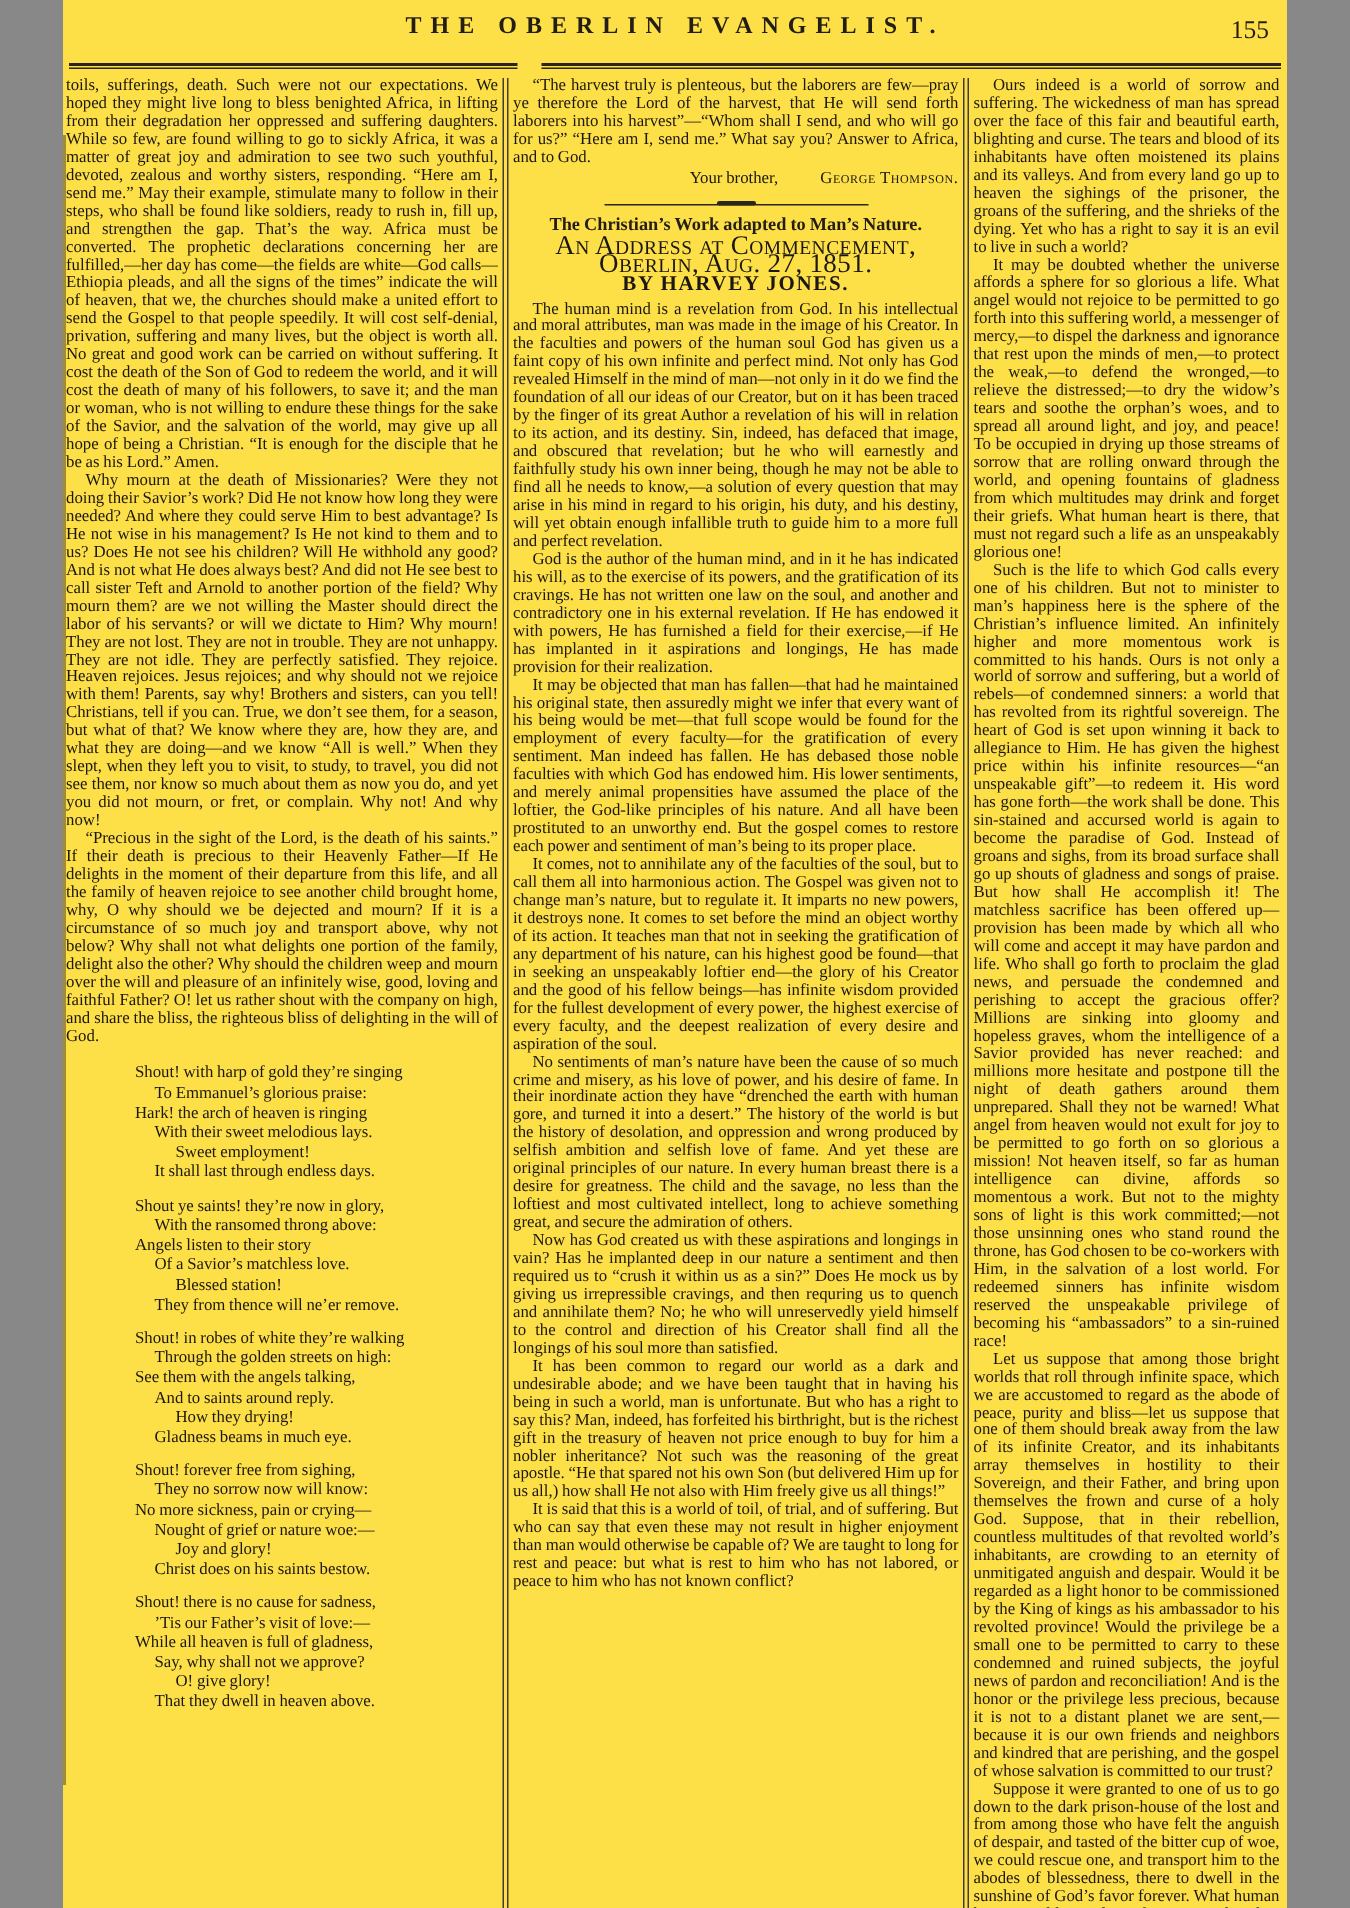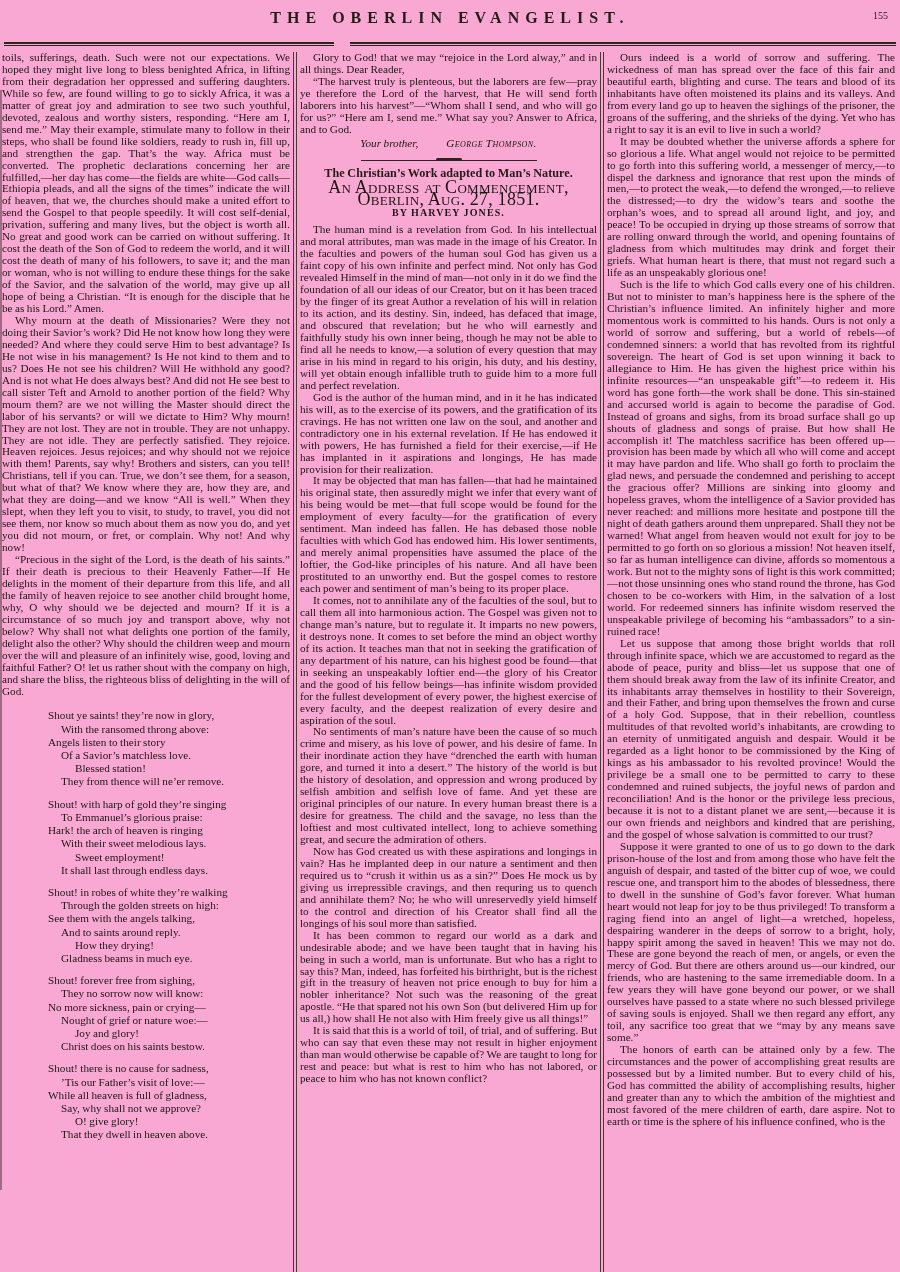--- a/index.html
+++ b/index.html
@@ -1,41 +1,41 @@
 <!DOCTYPE html>
 <html><head>
 <meta charset="utf-8">
 <style>
   html,body{margin:0;padding:0;background:#888;}
   .page{
     position:relative;
-    width:900px;height:1272px;
+    width:816px;height:1272px;
     margin:0 auto;
-    background:#f9a8d4;
+    background:#fde047;
     font-family:"Liberation Serif","DejaVu Serif",serif;
     color:#1c1712;
     overflow:hidden;
     box-sizing:border-box;
   }
   .edge-artifact{
     position:absolute;left:0;top:90px;width:2px;height:1100px;
     background:rgba(45,38,30,.45);
   }
   
   .masthead{
     position:relative;height:40px;
   }
   .masthead-title{
     margin:0;text-align:center;
     font-size:16px;font-weight:700;letter-spacing:6px;
     padding-top:9px;color:#241d16;
   }
   .page-number{
     position:absolute;right:12px;top:10px;
-    font-size:10px;color:#241d16;
+    font-size:17px;color:#241d16;
   }
   .top-rule{
     display:flex;gap:16px;
     padding:0 4px;height:6px;margin-top:2px;
   }
   .rule-seg{
     border-top:2.4px solid #2c251d;
     border-bottom:1px solid #2c251d;
     height:4px;box-sizing:border-box;
   }
@@ -62,28 +62,28 @@
   
   .poem{margin:12px 0 0 46px;line-height:13.2px;text-align:left;}
   .stanza{margin-bottom:9px;}
   .stanza div:nth-child(2),
   .stanza div:nth-child(4),
   .stanza div:nth-child(6){margin-left:13px;}
   .stanza div:nth-child(5){margin-left:27px;}
   
   .letter-para{margin:0;text-indent:13px;}
   .couplet{text-align:center;margin:2px 26px 3px 6px;line-height:12.6px;}
-  .signature{display:flex;justify-content:center;gap:28px;margin:2px 0 0;font-style:italic;}
+  .signature{display:flex;justify-content:flex-end;gap:28px;margin:2px 0 0;}
   .signature-name{font-variant:small-caps;letter-spacing:.4px;}
   
   .flourish{width:176px;margin:8px auto 7px;border-bottom:1px solid #2c251d;position:relative;height:2px;}
   .flourish-swell{position:absolute;left:50%;top:0;width:26px;height:3.4px;background:#2c251d;transform:translateX(-50%);border-radius:2px;}
   .article-title{margin:1px;text-align:center;font-size:12.2px;font-weight:700;color:#241d16;}
   .article-subtitle{text-align:center;font-variant:small-caps;font-size:18px;margin:2px 0 1px;letter-spacing:.3px;}
-  .article-byline{text-align:center;font-size:10px;font-weight:700;letter-spacing:1.1px;margin:2px 0 5px;}
+  .article-byline{text-align:center;font-size:14px;font-weight:700;letter-spacing:1.1px;margin:2px 0 5px;}
 </style>
 </head>
 <body>
 
 <div class="page">
   <div class="edge-artifact"></div>
 
   <div class="masthead">
     <h1 class="masthead-title">THE OBERLIN EVANGELIST.</h1>
     <span class="page-number">155</span>
@@ -97,34 +97,34 @@
   <div class="content">
 
     <div class="col">
       <div class="para-list continued">
           <p>toils, sufferings, death.  Such were not our expectations.  We hoped they might live long to bless benighted Africa, in lifting from their degradation her oppressed and suffering daughters.  While so few, are found willing to go to sickly Africa, it was a matter of great joy and admiration to see two such youthful, devoted, zealous and worthy sisters, responding.  “Here am I, send me.”  May their example, stimulate many to follow in their steps, who shall be found like soldiers, ready to rush in, fill up, and strengthen the gap.  That’s the way.  Africa must be converted.  The prophetic declarations concerning her are fulfilled,—her day has come—the fields are white—God calls—Ethiopia pleads, and all the signs of the times” indicate the will of heaven, that we, the churches should make a united effort to send the Gospel to that people speedily.  It will cost self-denial, privation, suffering and many lives, but the object is worth all.  No great and good work can be carried on without suffering.  It cost the death of the Son of God to redeem the world, and it will cost the death of many of his followers, to save it; and the man or woman, who is not willing to endure these things for the sake of the Savior, and the salvation of the world, may give up all hope of being a Christian.  “It is enough for the disciple that he be as his Lord.”  Amen.</p>
           <p>Why mourn at the death of Missionaries?  Were they not doing their Savior’s work?  Did He not know how long they were needed?  And where they could serve Him to best advantage?  Is He not wise in his management?  Is He not kind to them and to us?  Does He not see his children?  Will He withhold any good?  And is not what He does always best?  And did not He see best to call sister Teft and Arnold to another portion of the field?  Why mourn them? are we not willing the Master should direct the labor of his servants? or will we dictate to Him?  Why mourn!  They are not lost.  They are not in trouble.  They are not unhappy.  They are not idle.  They are perfectly satisfied.  They rejoice.  Heaven rejoices.  Jesus rejoices; and why should not we rejoice with them!  Parents, say why!  Brothers and sisters, can you tell!  Christians, tell if you can.  True, we don’t see them, for a season, but what of that?  We know where they are, how they are, and what they are doing—and we know “All is well.”  When they slept, when they left you to visit, to study, to travel, you did not see them, nor know so much about them as now you do, and yet you did not mourn, or fret, or complain.  Why not!  And why now!</p>
           <p>“Precious in the sight of the Lord, is the death of his saints.”  If their death is precious to their Heavenly Father—If He delights in the moment of their departure from this life, and all the family of heaven rejoice to see another child brought home, why, O why should we be dejected and mourn?  If it is a circumstance of so much joy and transport above, why not below?  Why shall not what delights one portion of the family, delight also the other?  Why should the children weep and mourn over the will and pleasure of an infinitely wise, good, loving and faithful Father?  O! let us rather shout with the company on high, and share the bliss, the righteous bliss of delighting in the will of God.</p>
         </div>
       <div class="poem">
         <div class="stanza">
+            <div>Shout! with harp of gold they’re singing</div>
+            <div>To Emmanuel’s glorious praise:</div>
+            <div>Hark! the arch of heaven is ringing</div>
+            <div>With their sweet melodious lays.</div>
+            <div>Sweet employment!</div>
+            <div>It shall last through endless days.</div>
+          </div>
+        <div class="stanza">
             <div>Shout ye saints! they’re now in glory,</div>
             <div>With the ransomed throng above:</div>
             <div>Angels listen to their story</div>
             <div>Of a Savior’s matchless love.</div>
             <div>Blessed station!</div>
             <div>They from thence will ne’er remove.</div>
-          </div>
-        <div class="stanza">
-            <div>Shout! with harp of gold they’re singing</div>
-            <div>To Emmanuel’s glorious praise:</div>
-            <div>Hark! the arch of heaven is ringing</div>
-            <div>With their sweet melodious lays.</div>
-            <div>Sweet employment!</div>
-            <div>It shall last through endless days.</div>
           </div>
         <div class="stanza">
             <div>Shout! in robes of white they’re walking</div>
             <div>Through the golden streets on high:</div>
             <div>See them with the angels talking,</div>
             <div>And to saints around reply.</div>
             <div>How they drying!</div>
             <div>Gladness beams in much eye.</div>
           </div>
         <div class="stanza">
@@ -142,21 +142,20 @@
             <div>Say, why shall not we approve?</div>
             <div>O! give glory!</div>
             <div>That they dwell in heaven above.</div>
           </div>
       </div>
     </div>
 
     <div class="divider"></div>
 
     <div class="col">
-      <p class="letter-para">Glory to God! that we may “rejoice in the Lord alway,” and in all things.  Dear Reader,</p>
       <p class="letter-para">“The harvest truly is plenteous, but the laborers are few—pray ye therefore the Lord of the harvest, that He will send forth laborers into his harvest”—“Whom shall I send, and who will go for us?”  “Here am I, send me.”  What say you?  Answer to Africa, and to God.</p>
       <div class="signature">
         <span>Your brother,</span>
         <span class="signature-name">George Thompson.</span>
       </div>
 
       <div class="flourish">
         <span class="flourish-swell"></span>
       </div>
 

